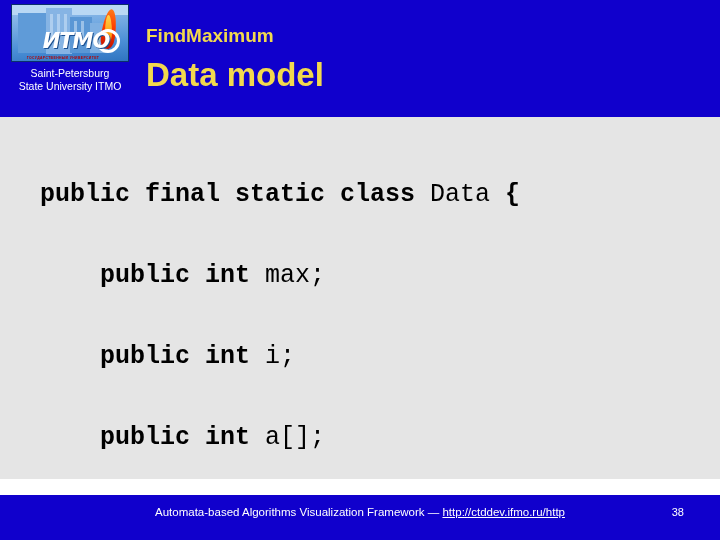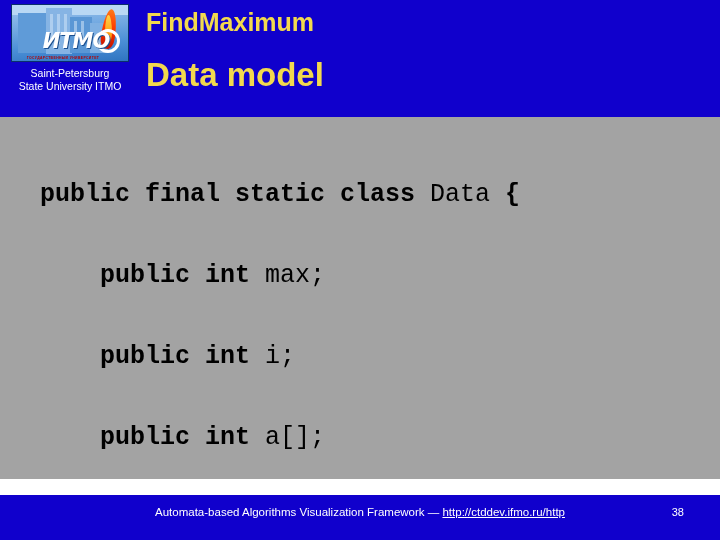--- a/index.html
+++ b/index.html
@@ -85,41 +85,41 @@
   .logo-caption {
     margin-top:5px;
     color:#ffffff;
     font-size:10.5px;
     line-height:13px;
     font-family:"Liberation Sans", sans-serif;
     text-align:center;
   }
 
   .head-title {
-    position:absolute; left:146px; top:12px;
+    position:absolute; left:146px; top:26px;
     color:#f2d94e;
-    font-size:25px;
+    font-size:19px;
     font-weight:bold;
     line-height:20px;
     font-family:"Liberation Sans", sans-serif;
   }
   .head-subtitle {
     position:absolute; left:146px; top:55px;
     color:#f2d94e;
     font-size:33px;
     font-weight:bold;
     line-height:40px;
     font-family:"Liberation Sans", sans-serif;
   }
 
   
   .body-area {
     position:absolute; left:0; top:117px;
     width:720px; height:362px;
-    background:#a3a3a3;
+    background:#e5e5e5;
   }
   .code {
     position:absolute; left:40px; top:17px;
     font-family:"Liberation Mono", "DejaVu Sans Mono", monospace;
     font-size:25px;
     line-height:40.5px;
     color:#000000;
     white-space:pre;
   }
   .code .kw { font-weight:bold; }

